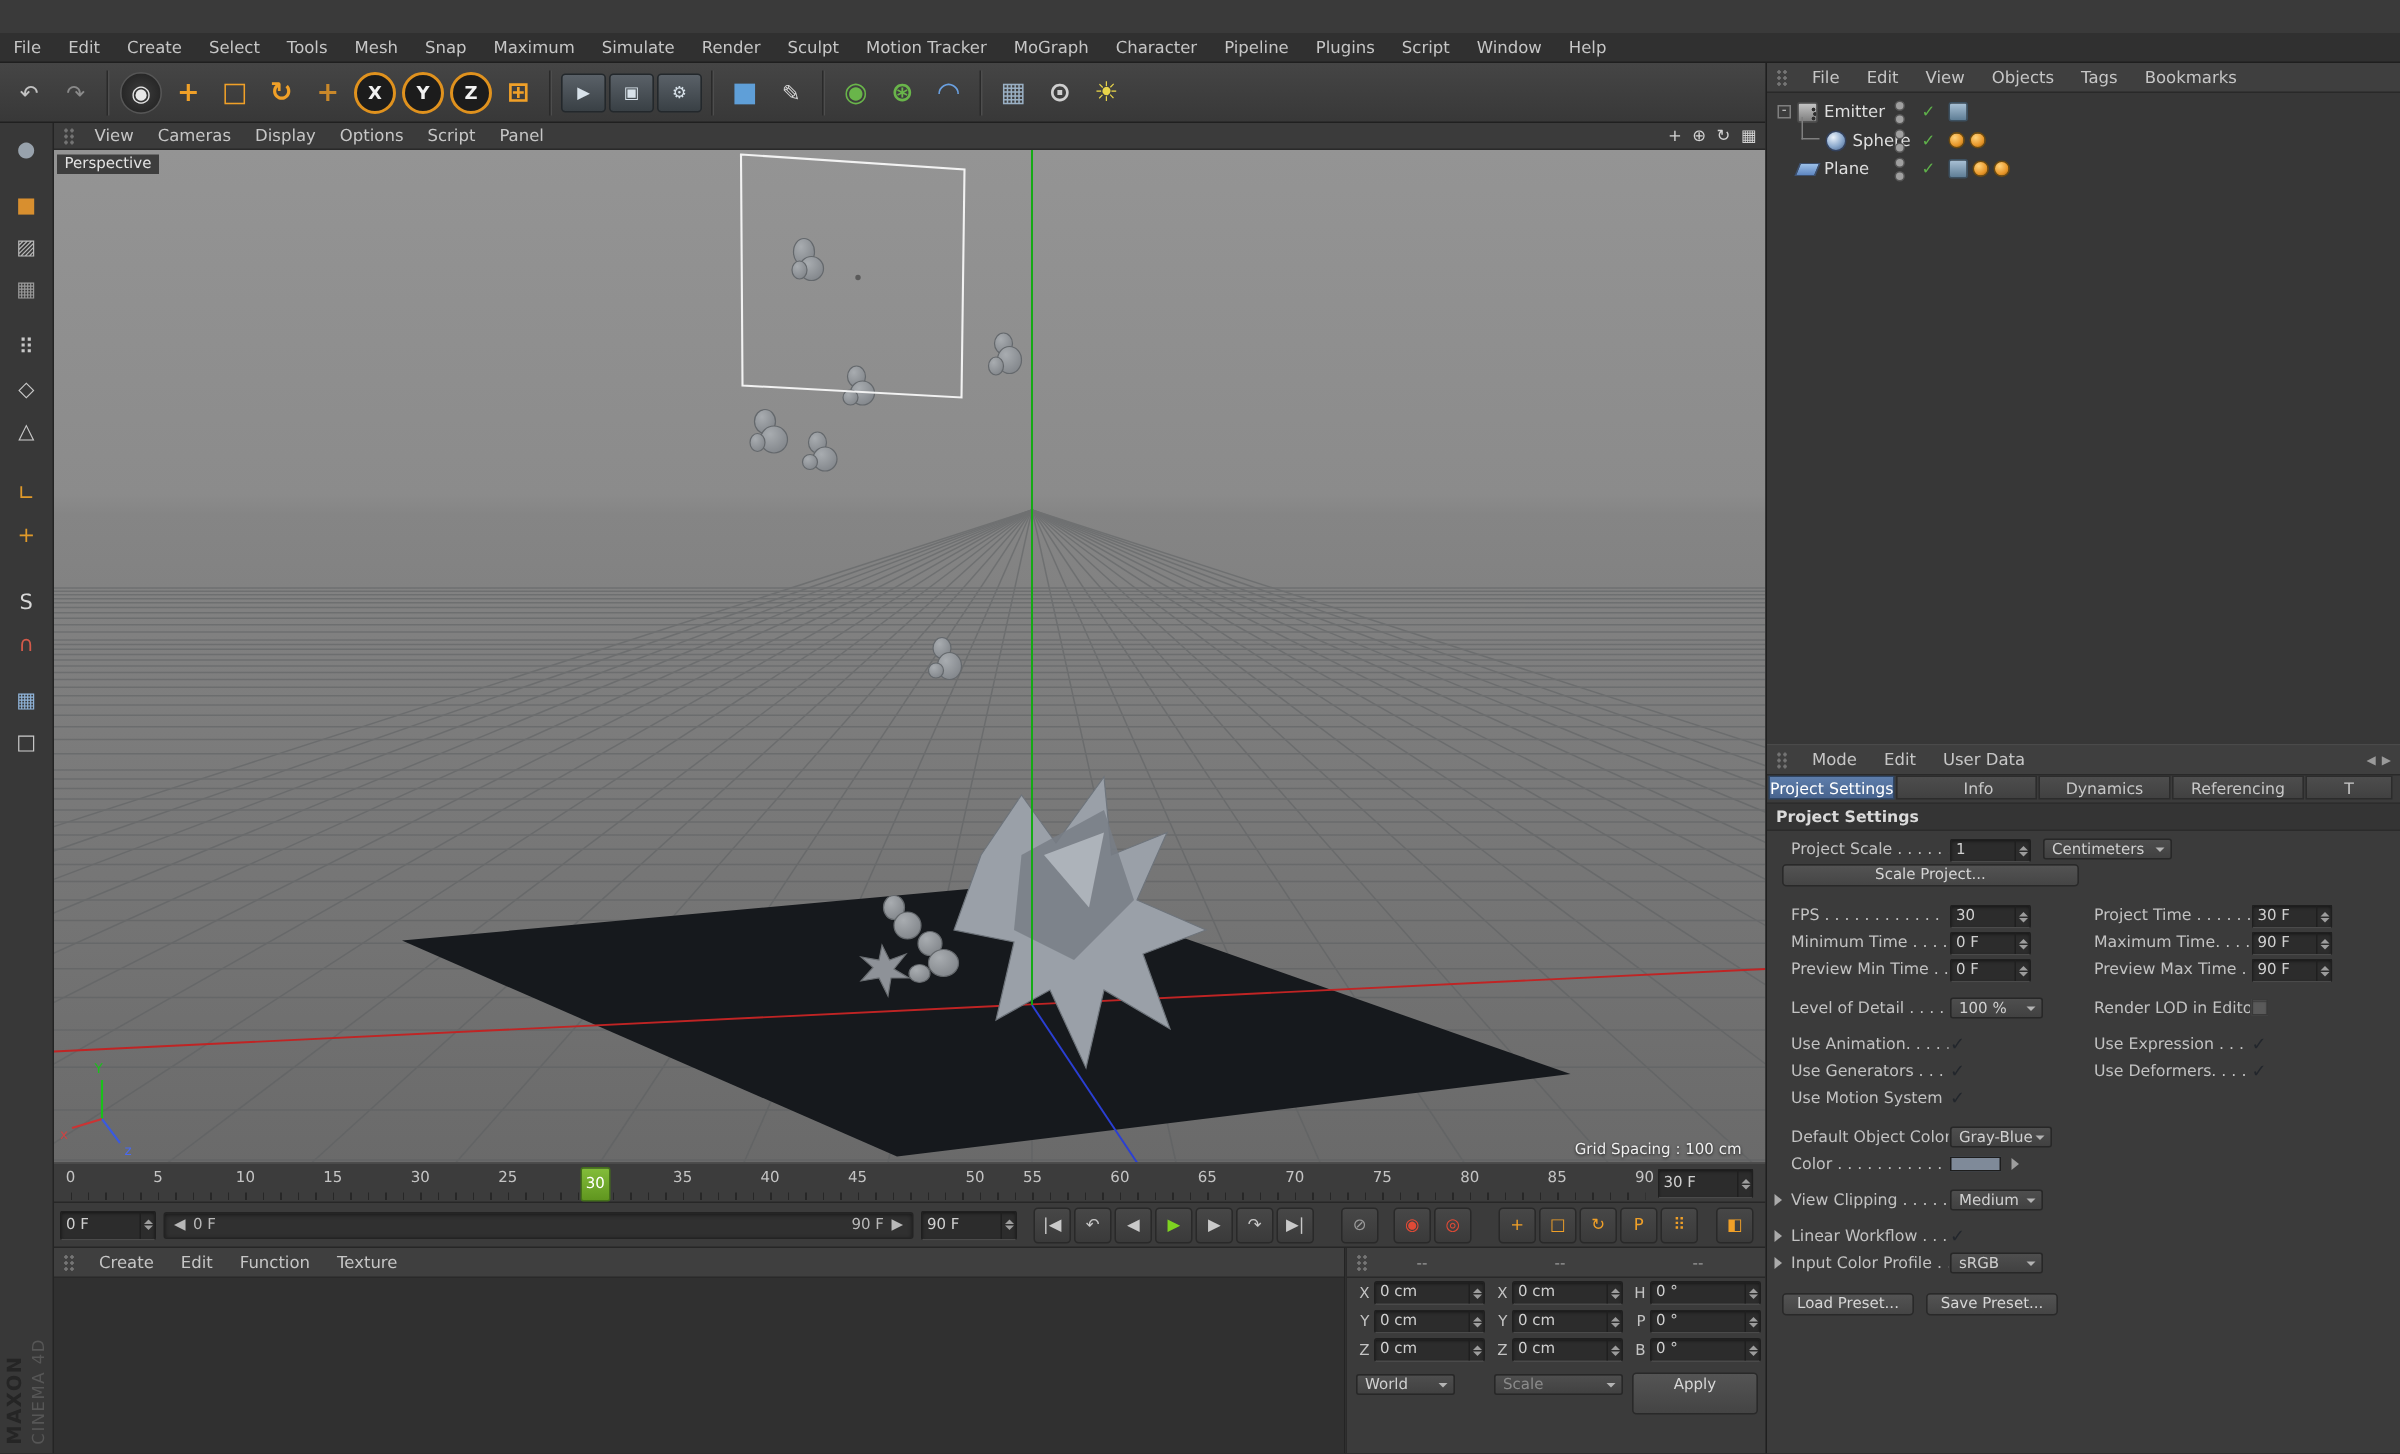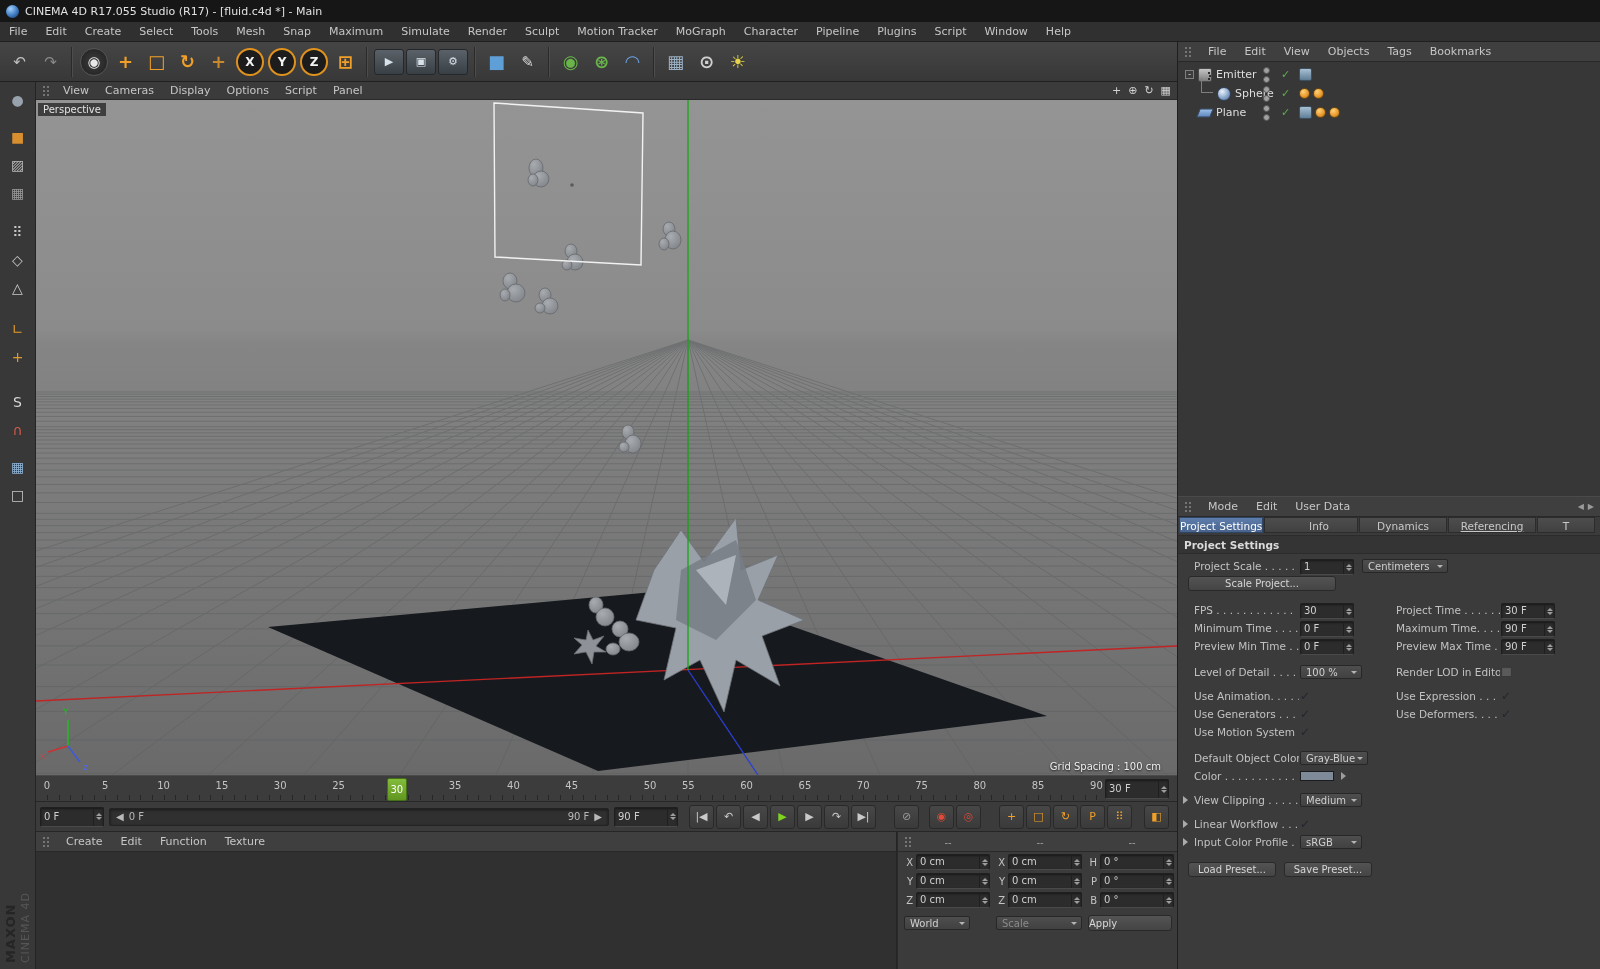--- a/index.html
+++ b/index.html
@@ -73,21 +73,21 @@
 
   
   .coords{left:897px;top:832px;width:280px;height:137px;background:#3b3b3b;box-sizing:border-box;border-left:1px solid #2a2a2a;}
   .co-head-cell{position:absolute;top:5px;width:88px;text-align:center;color:#9f9f9f;font-size:10px;}
   .co-cell{position:absolute;display:flex;align-items:center;gap:3px;}
   .co-cell .lbl{width:9px;font-size:10px;color:#c4c4c4;text-align:right;}
   .co-cell .numbox{width:72px;}
   .selbox{height:14px;background:linear-gradient(#4e4e4e,#414141);border:1px solid #272727;border-radius:2px;font-size:10px;color:#d0d0d0;line-height:13px;padding:0 14px 0 5px;position:relative;box-sizing:border-box;white-space:nowrap;}
   .selbox::after{content:"";position:absolute;right:4px;top:5px;border:3.5px solid transparent;border-top-color:#b4b4b4;}
   .selbox.dim{color:#8b8b8b;}
-  .btn{height:16px;background:linear-gradient(#545454,#444444);border:1px solid #292929;border-radius:3px;color:#d8d8d8;font-size:10px;text-align:left;line-height:15px;box-sizing:border-box;}
+  .btn{height:28px;background:linear-gradient(#545454,#444444);border:1px solid #292929;border-radius:3px;color:#d8d8d8;font-size:10px;text-align:center;line-height:15px;box-sizing:border-box;}
 
   
   .right-panel{left:1177px;top:42px;width:423px;height:927px;background:#3b3b3b;border-left:1px solid #1f1f1f;box-sizing:border-box;}
   .om{position:absolute;left:0;top:0;right:0;height:454px;}
   .om-body{position:absolute;left:0;top:20px;right:0;bottom:0;background:#373737;padding-top:3px;}
   .om-row{height:19px;display:flex;align-items:center;position:relative;padding-left:7px;font-size:11px;color:#dedede;}
   .om-exp{width:12px;flex:0 0 auto;}
   .om-exp.box{width:9px;height:9px;border:1px solid #7f7f7f;background:#3c3c3c;line-height:7px;text-align:center;font-size:9px;color:#ccc;margin-right:3px;box-sizing:border-box;}
   .tree{width:11px;height:14px;border-left:1px solid #7f7f7f;border-bottom:1px solid #7f7f7f;margin:-10px 3px 6px 4px;flex:0 0 auto;}
   .ic{width:14px;height:14px;margin:0 4px 0 1px;flex:0 0 auto;display:block;}
@@ -119,33 +119,29 @@
   .ctl-m{left:184px;}
   .ctl-r{left:323px;}
   .am-row .numbox{position:absolute;top:2px;}
   .am-row .selbox{position:absolute;top:2px;}
   .am-row .chk{position:absolute;font-size:12px;font-weight:bold;color:#22262c;line-height:18px;}
   .am-row .cb{position:absolute;top:3px;width:11px;height:11px;background:#5a5a5a;border:1px solid #393939;box-shadow:inset 0 1px 1px rgba(0,0,0,.35);box-sizing:border-box;}
   .exp-tri{position:absolute;left:5px;top:5px;width:0;height:0;border:4px solid transparent;border-left:5px solid #ababab;}
   .swatch{position:absolute;top:4px;width:34px;height:10px;border:1px solid #1d1d1d;box-sizing:border-box;}
   .mini-arrow{position:absolute;left:163px;top:5px;width:0;height:0;border:4px solid transparent;border-left:5px solid #9d9d9d;}
   .am-btn{position:absolute;top:1px;height:15px;background:linear-gradient(#535353,#454545);border:1px solid #292929;border-radius:3px;color:#d6d6d6;font-size:10px;text-align:center;line-height:14px;box-sizing:border-box;}
-  .am-btn.wide{left:10px;width:148px;}
+  .am-btn.wide{left:10px;width:198px;}
   .am-btn.preset{width:88px;}
   .am-nav{margin-left:auto;display:flex;gap:4px;padding-right:6px;color:#9a9a9a;font-size:8px;}
 </style>
 </head>
 <body>
 
 <div class="app">
 
-  <div class="abs titlebar">
-    <span class="app-icon"></span>
-    <span>CINEMA 4D R17.055 Studio (R17) - [fluid.c4d *] - Main</span>
-  </div>
 
   <div class="abs menubar" id="menu-bar">
       <span class="menu-item">File</span>
       <span class="menu-item">Edit</span>
       <span class="menu-item">Create</span>
       <span class="menu-item">Select</span>
       <span class="menu-item">Tools</span>
       <span class="menu-item">Mesh</span>
       <span class="menu-item">Snap</span>
       <span class="menu-item">Maximum</span>
@@ -745,21 +741,21 @@
           </span>
         <span class="am-nav">
           <span>◀</span>
           <span>▶</span>
         </span>
       </div>
       <div class="am-tabs" id="am-tabs">
           <div class="am-tab active" style="width: 84px;">Project Settings</div>
           <div class="am-tab" style="width: 94px; padding-left: 16px;">Info</div>
           <div class="am-tab" style="width: 88px;">Dynamics</div>
-          <div class="am-tab" style="width: 88px; text-decoration: underline;">Referencing</div>
+          <div class="am-tab" style="width: 88px;">Referencing</div>
           <div class="am-tab" style="width: 58px;">T</div>
         </div>
       <div class="am-section">Project Settings</div>
       <div class="am-rows" id="am-rows">
           <div class="am-row">
             <span class="am-label lab-l">Project Scale . . . . . .</span>
             <div class="numbox ctl-l">
               <span class="val">1</span>
               <span class="spin">
                 <i class="up"></i>

